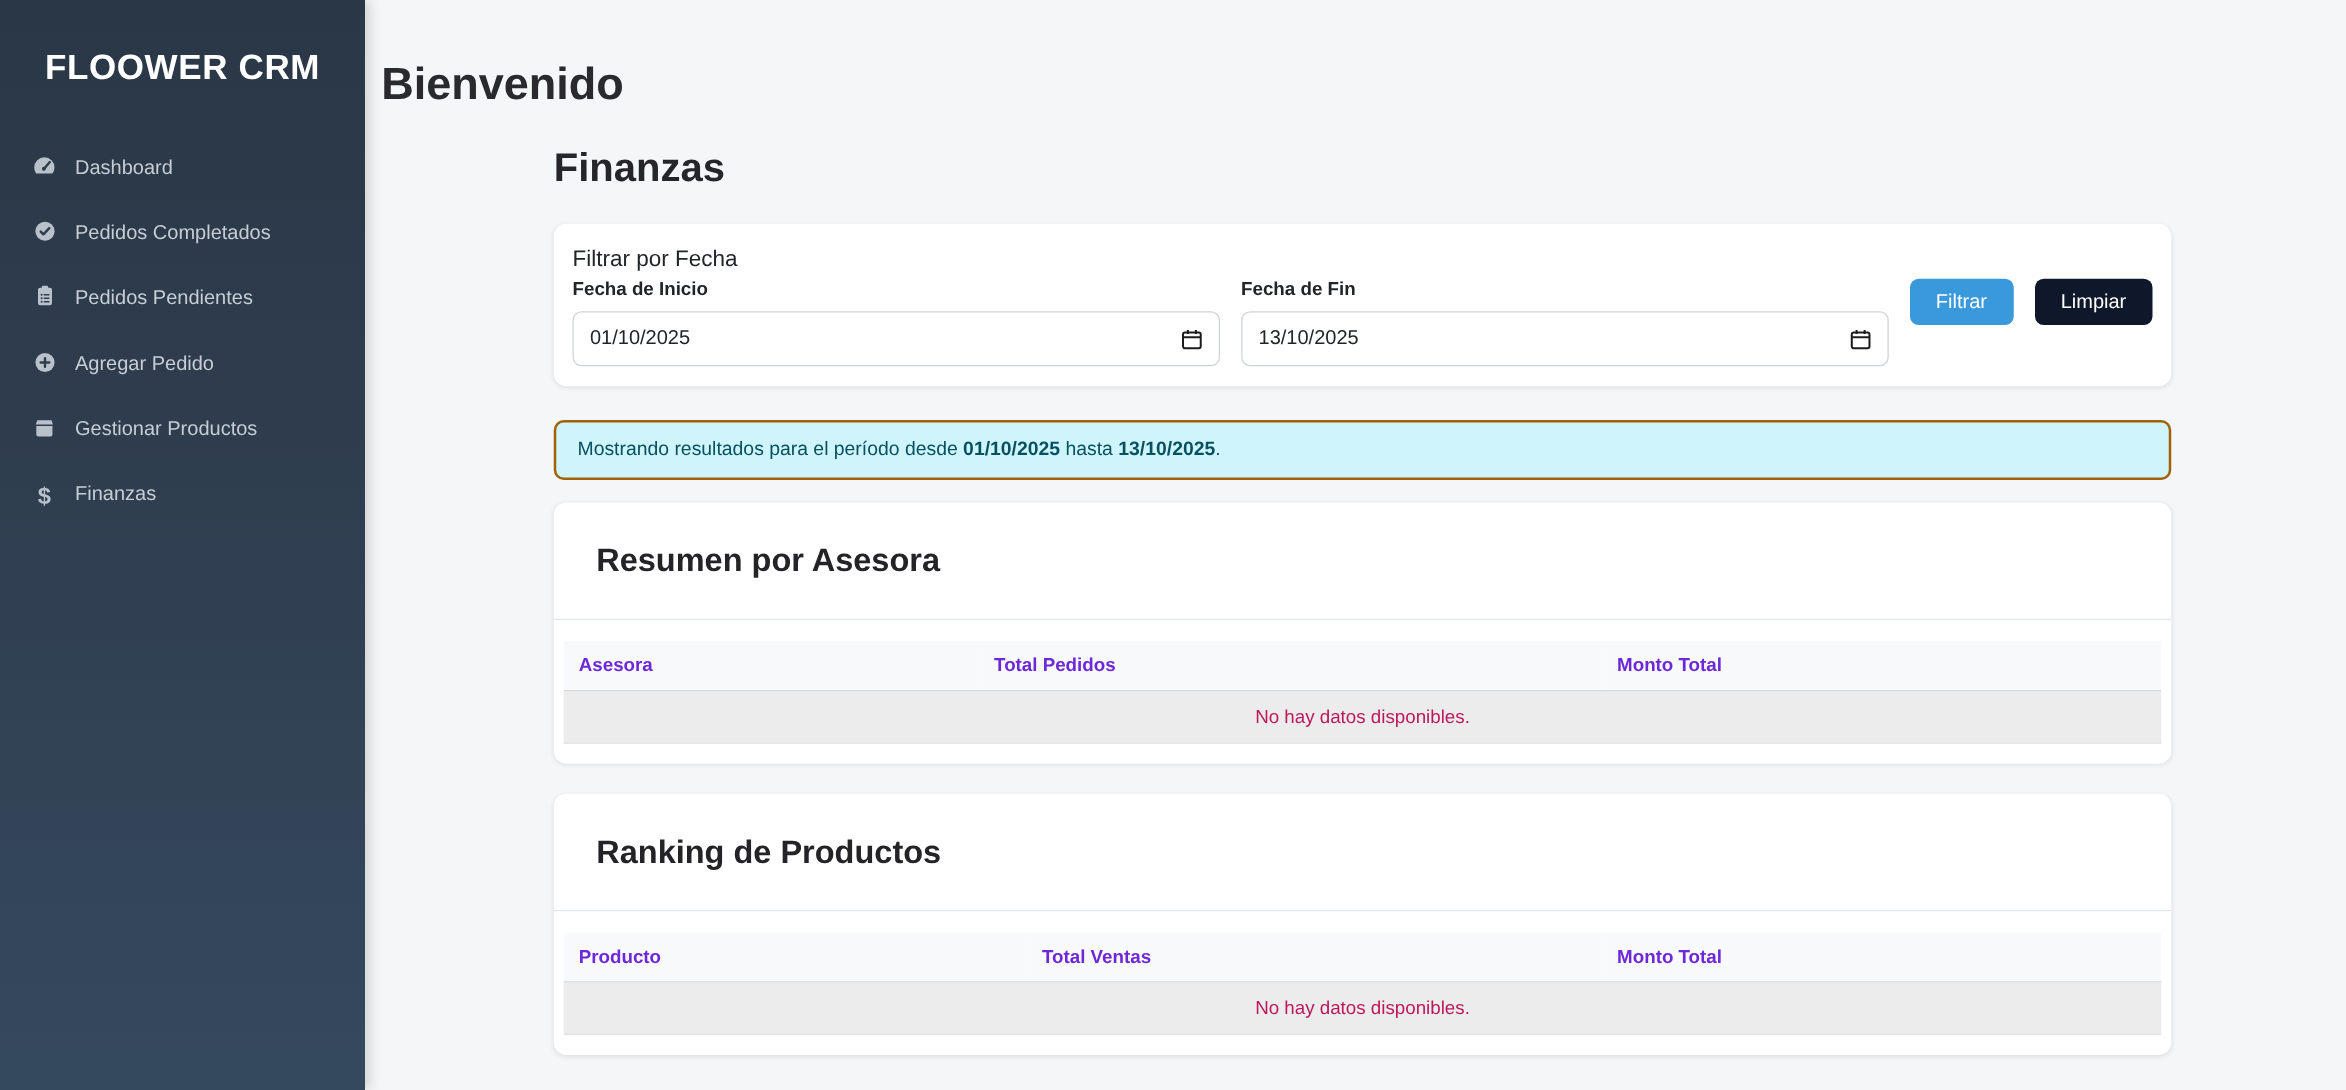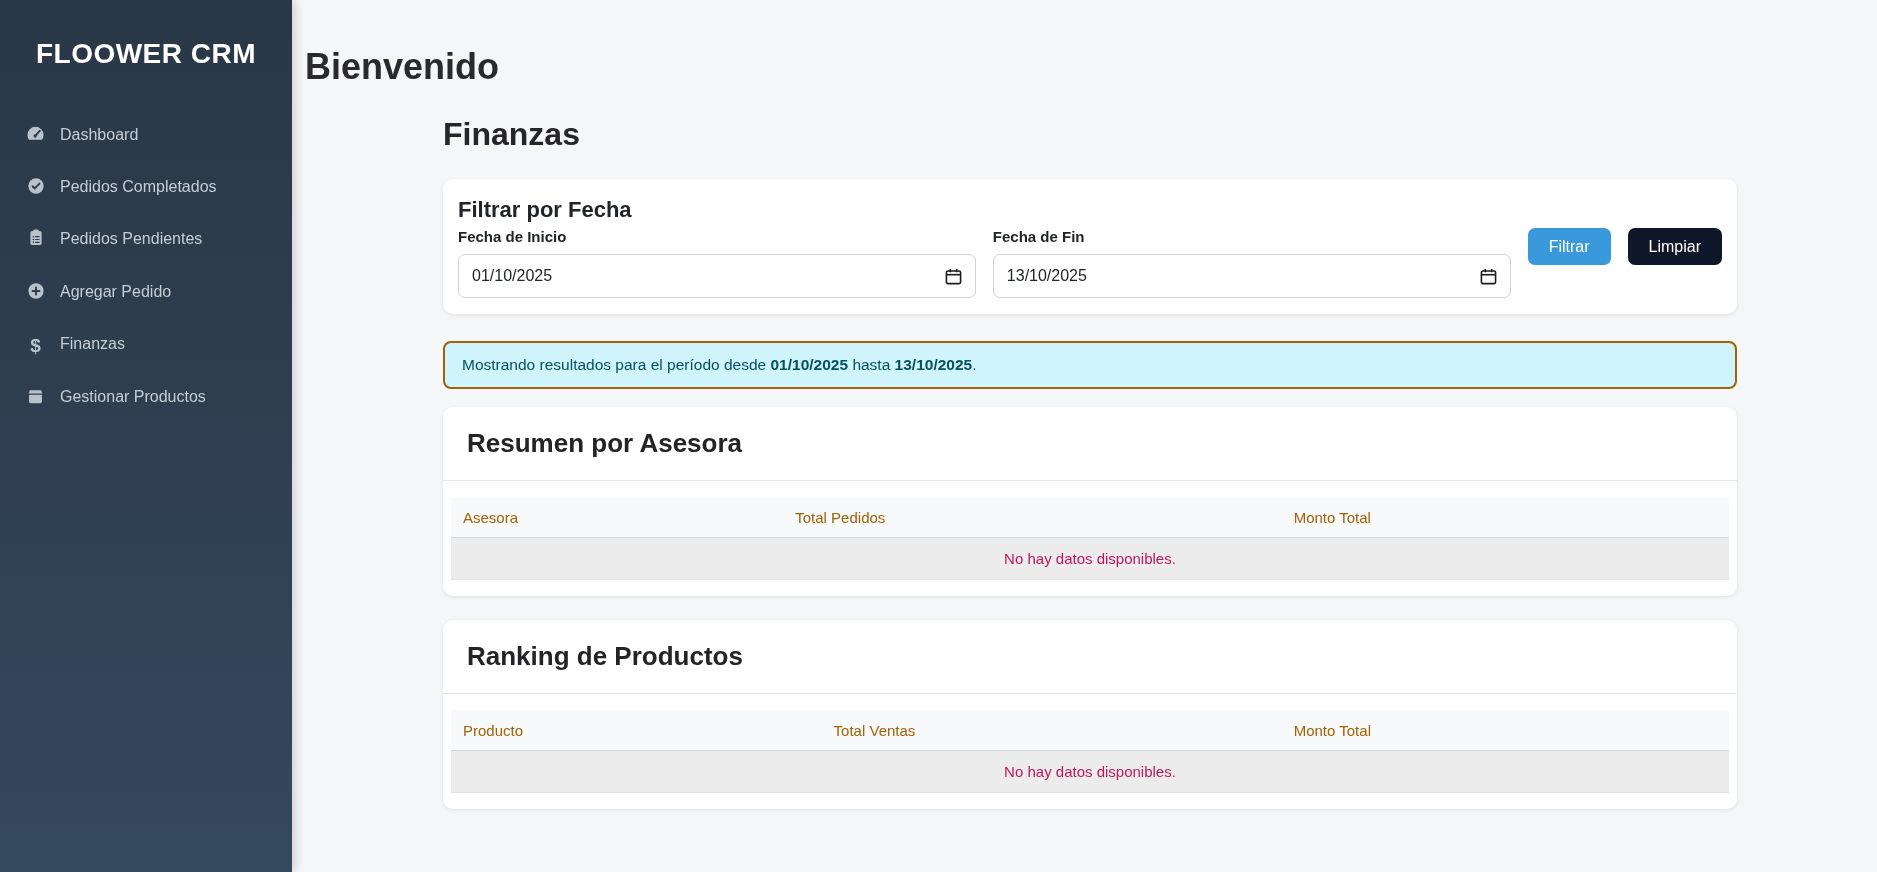--- a/index.html
+++ b/index.html
@@ -37,21 +37,21 @@
   .welcome-title { font-size:36px; font-weight:700; color:#2a2a2e; margin:0; }
 
   .section { width:1294px; margin-left:138px; margin-top:28px; }
   .section-title { font-size:32px; font-weight:700; color:#26262a; margin:0 0 26px; }
 
   
   .filter-card {
     background:#fff; border-radius:10px; box-shadow:0 1px 4px rgba(0,0,0,.09);
     padding:18px 15px 16px;
   }
-  .filter-title { font-size:22px; font-weight:700; margin:0 0 5px; }
+  .filter-title { font-size:18px; font-weight:400; margin:0 0 5px; }
   .filter-row { display:flex; align-items:flex-start; gap:17px; }
   .field { flex:1; }
   .field label { display:block; font-size:15px; font-weight:600; margin-bottom:9px; }
   .date-input {
     height:44px; background:#fff; border:1px solid #ced4da; border-radius:7px;
     display:flex; align-items:center; justify-content:space-between;
     padding:0 13px; cursor:text;
   }
   .date-input .val { font-size:16px; color:#212529; }
   .cal-btn { background:none; border:none; padding:0; cursor:pointer; display:flex; }
@@ -69,25 +69,25 @@
   }
   .alert b { font-weight:700; }
 
   
   .data-card {
     background:#fff; border-radius:10px; box-shadow:0 1px 4px rgba(0,0,0,.09);
     margin-top:18px;
   }
   .data-card + .data-card { margin-top:24px; }
   .card-header { padding:21px 24px; border-bottom:1px solid #e4e7ea; }
-  .card-header h3 { margin:0; font-size:26px; font-weight:700; color:#242428; }
+  .card-header h3 { margin:10px; font-size:26px; font-weight:700; color:#242428; }
   .card-body { padding:17px 8px 16px; }
   table { width:100%; border-collapse:collapse; font-size:15px; }
   thead th {
-    background:#f8f9fa; text-align:left; font-weight:400; color:#a16207;
+    background:#f8f9fa; text-align:left; font-weight:700; color:#6d28d9;
     padding:11px 12px; border-bottom:1px solid #d5d8db;
   }
   .empty-row td {
     background:#ececec; text-align:center; color:#be185d;
     padding:12px 10px; border-bottom:1px solid #e0e2e4;
   }
   .t1 .c1{width:26%} .t1 .c2{width:39%}
   .t2 .c1{width:29%} .t2 .c2{width:36%}
 </style>
 </head>
@@ -135,31 +135,31 @@
       <span class="icon">
         <svg width="18" height="18" viewBox="0 0 20 20" fill="currentColor">
             <circle cx="10" cy="10" r="8.5"></circle>
             <path d="M10 6.2v7.6M6.2 10h7.6" stroke="#2e3c4d" stroke-width="2.2" stroke-linecap="round"></path>
           </svg>
       </span><span>Agregar Pedido</span>
     </a>
 
 
     <a class="nav-item">
-      <span class="icon dollar">$</span><span>Finanzas</span>
-    </a>
-
-    <a class="nav-item">
       <span class="icon">
         <svg width="17" height="17" viewBox="0 0 20 20" fill="currentColor">
             <path d="M3.4 2.6h13.2l1.5 4H1.9z"></path>
             <path d="M2.4 7.9h15.2v8a2 2 0 0 1-2 2H4.4a2 2 0 0 1-2-2z"></path>
             <path d="M8 7.9h4v2.6H8z" fill="#2e3c4d" opacity=".0"></path>
           </svg>
       </span><span>Gestionar Productos</span>
+    </a>
+
+    <a class="nav-item">
+      <span class="icon dollar">$</span><span>Finanzas</span>
     </a>
 
   </nav>
 </aside>
 
 <main class="main">
   <h1 class="welcome-title">Bienvenido</h1>
 
   <section class="section">
     <h2 class="section-title">Finanzas</h2>

